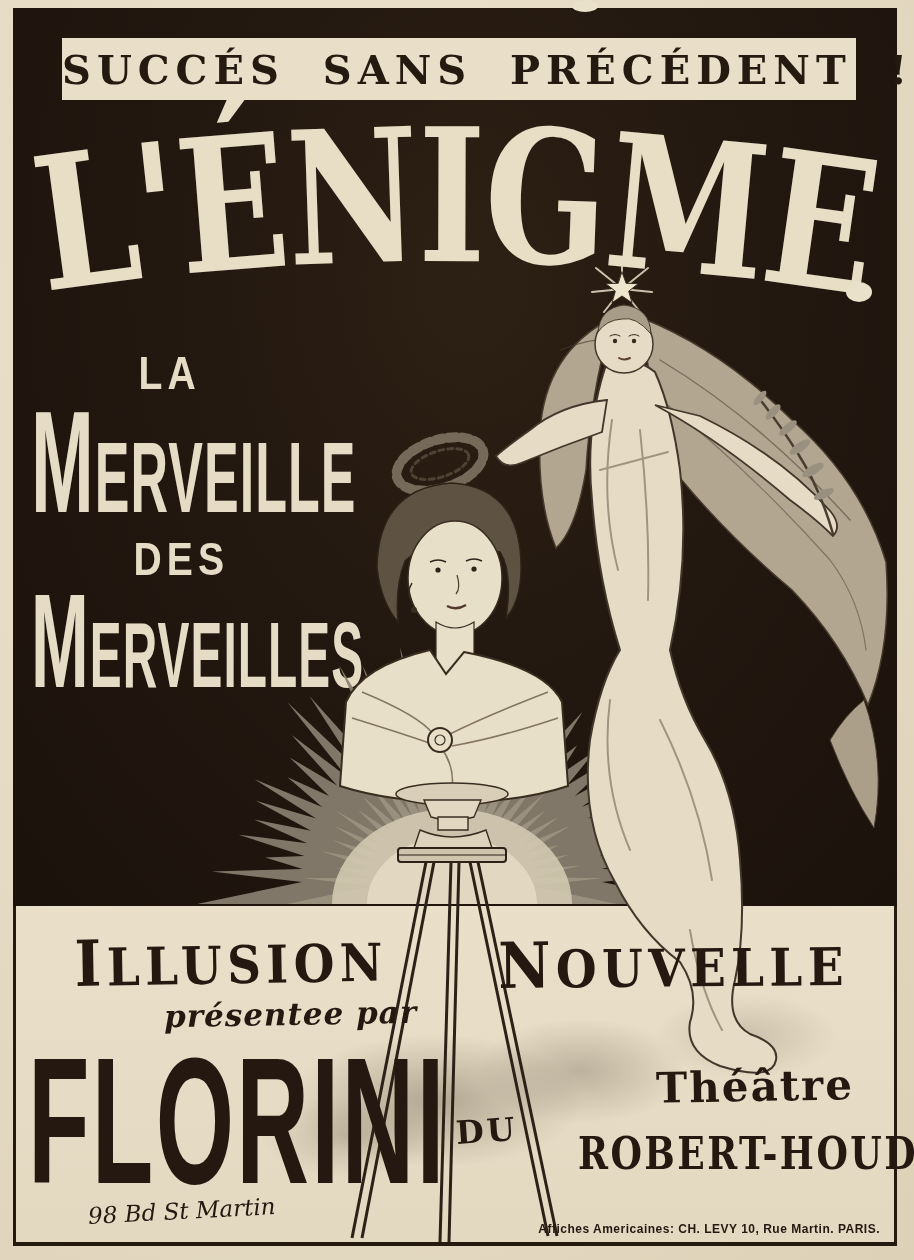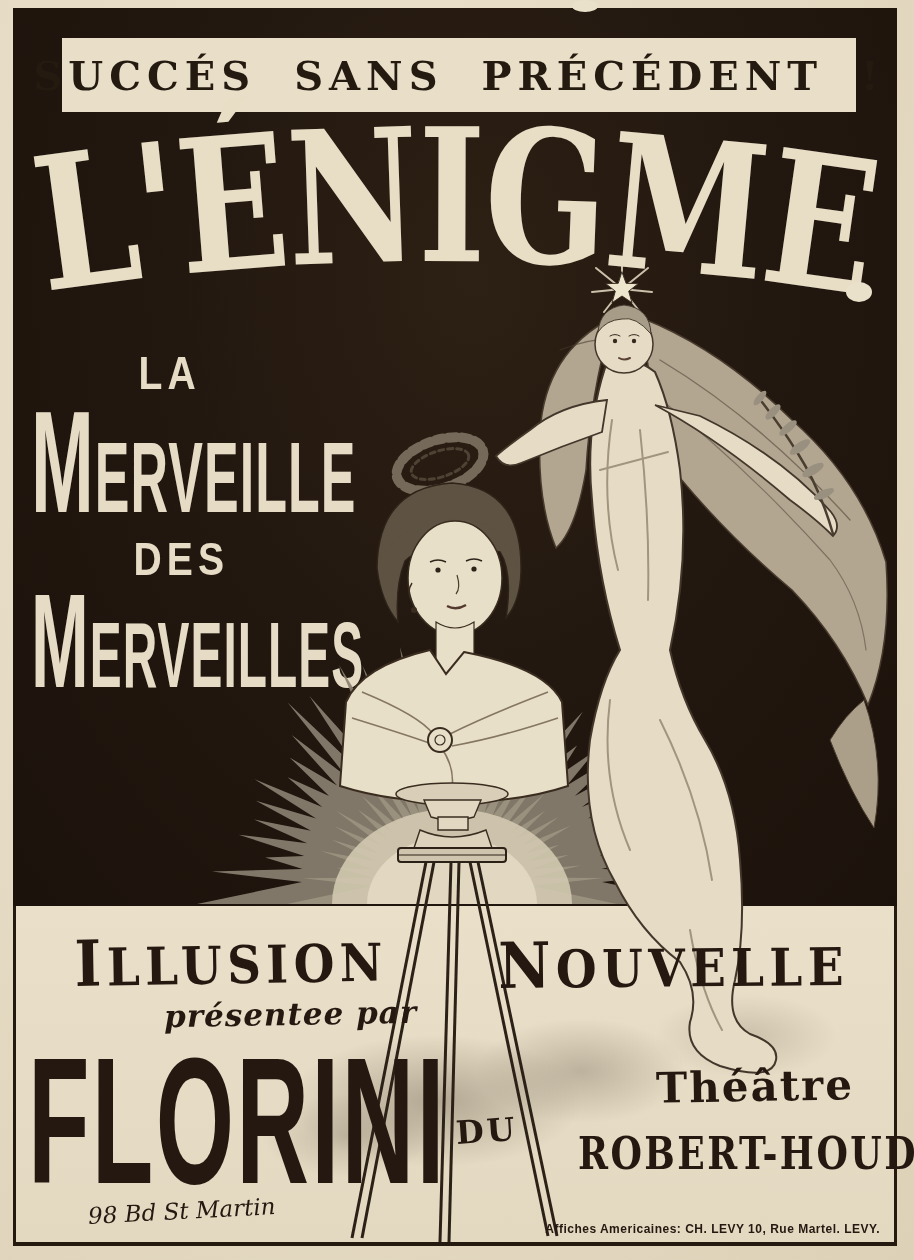--- a/index.html
+++ b/index.html
@@ -7,22 +7,22 @@
     position:relative;width:914px;height:1260px;overflow:hidden;
     background:radial-gradient(ellipse at 35% 25%, #ece2cd 0%, #e5dac3 55%, #ddd1b7 100%);
     font-family:"Liberation Sans",sans-serif;
   }
   
   .black-area{
     position:absolute;left:13px;top:8px;width:884px;height:898px;
     background:radial-gradient(ellipse at 52% 30%, #2d2014 0%, #231810 45%, #1b120b 100%);
   }
   .banner{
-    position:absolute;left:49px;top:30px;width:794px;height:74px;
-    background:#e9dfc8;display:flex;align-items:center;justify-content:center;
+    position:absolute;left:49px;top:30px;width:794px;height:62px;
+    background:#e9dfc8;display:flex;align-items:center;justify-content:flex-start;
   }
   .banner-text{
     font-family:"DejaVu Serif",serif;font-weight:bold;font-size:40px;
     letter-spacing:6px;word-spacing:18px;color:#241a10;white-space:nowrap;
   }
   .title-svg{position:absolute;left:10px;top:108px;width:864px;height:210px;overflow:visible;}
   .left-block div{position:absolute;color:#e6dcc5;white-space:nowrap;}
   .lb-small{font-weight:bold;font-size:46px;letter-spacing:6px;transform:scaleX(.85);transform-origin:center;}
   .lb-big{font-weight:bold;line-height:.92;letter-spacing:2px;transform-origin:left center;}
   .lb-big::first-letter{font-size:1.45em;}
@@ -206,21 +206,21 @@
 
   <div class="txt-layer">
     <div class="white-area" style="background:none;border-color:transparent;z-index:5;">
       <div class="t hand-caps illusion">ILLUSION</div>
       <div class="t hand-caps nouvelle">NOUVELLE</div>
       <div class="t presented">présentee par</div>
       <div class="t florini">FLORINI</div>
       <div class="t du">DU</div>
       <div class="t theatre1">Théâtre</div>
       <div class="t theatre2">ROBERT-HOUDIN</div>
-      <div class="t imprint">Affiches Americaines: CH. LEVY 10, Rue Martel. LEVY.</div>
+      <div class="t imprint">Affiches Americaines: CH. LEVY 10, Rue Martin. PARIS.</div>
       <div class="t pencil">98 Bd St Martin</div>
     </div>
   </div>
 
   <div class="crease-v"></div>
   <div class="crease-h"></div>
   <div class="chip" style="left:572px;top:0;width:26px;height:12px;"></div>
   <div class="chip" style="left:846px;top:282px;width:26px;height:20px;"></div>
 </div>
 

